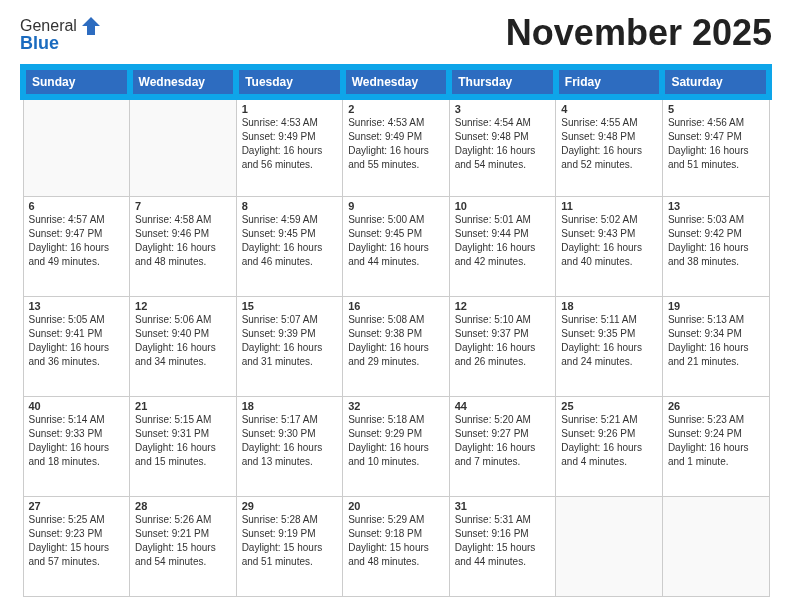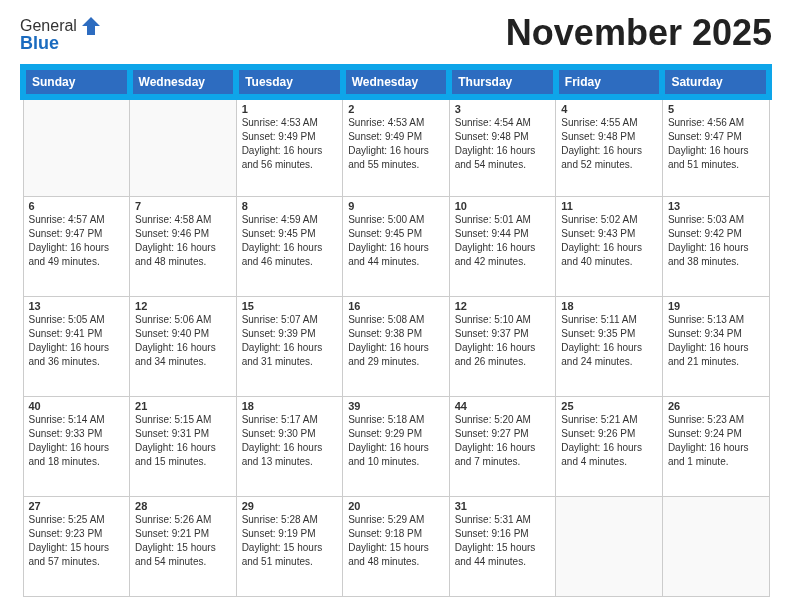--- a/index.html
+++ b/index.html
@@ -207,21 +207,21 @@
           </td>
           <td>
             <span class="day-num">21</span>
             <div class="day-info">Sunrise: 5:15 AM<br>Sunset: 9:31 PM<br>Daylight: 16 hours and 15 minutes.</div>
           </td>
           <td>
             <span class="day-num">18</span>
             <div class="day-info">Sunrise: 5:17 AM<br>Sunset: 9:30 PM<br>Daylight: 16 hours and 13 minutes.</div>
           </td>
           <td>
-            <span class="day-num">39</span>
+            <span class="day-num">32</span>
             <div class="day-info">Sunrise: 5:18 AM<br>Sunset: 9:29 PM<br>Daylight: 16 hours and 10 minutes.</div>
           </td>
           <td>
             <span class="day-num">44</span>
             <div class="day-info">Sunrise: 5:20 AM<br>Sunset: 9:27 PM<br>Daylight: 16 hours and 7 minutes.</div>
           </td>
           <td>
             <span class="day-num">25</span>
             <div class="day-info">Sunrise: 5:21 AM<br>Sunset: 9:26 PM<br>Daylight: 16 hours and 4 minutes.</div>
           </td>

